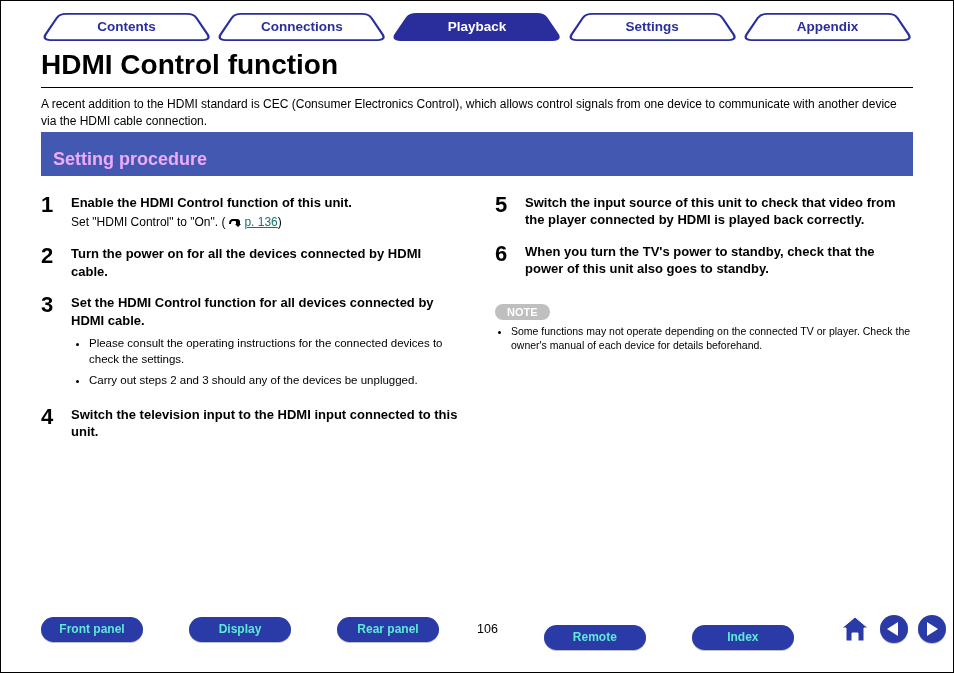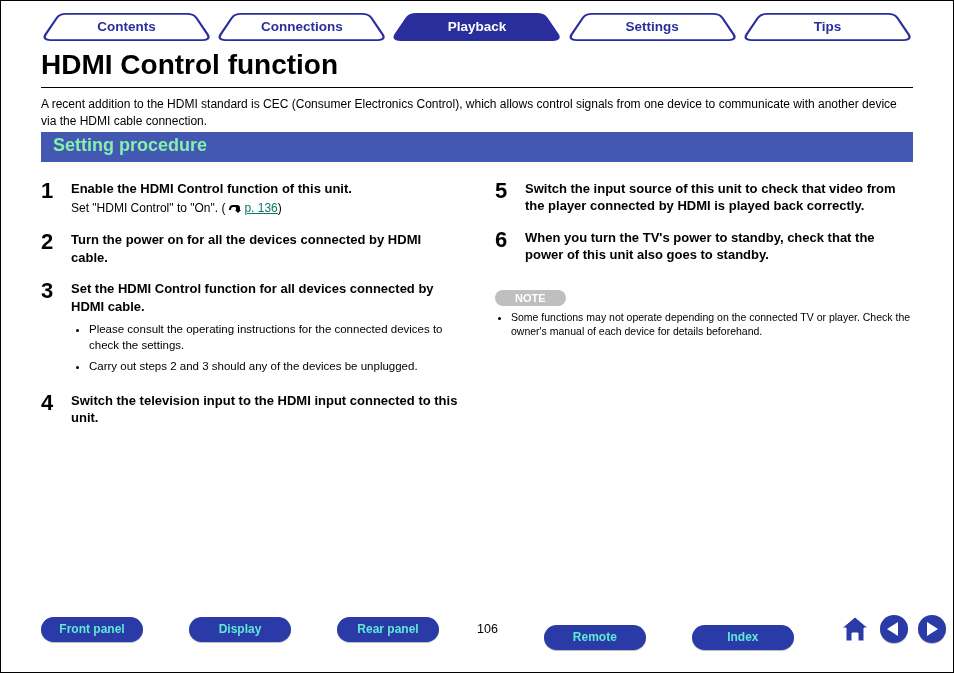--- a/index.html
+++ b/index.html
@@ -29,39 +29,39 @@
   .tab span { position:relative; z-index:1; }
   .tab.active { color:#fff; }
 
   
   .title { font-size:28px; font-weight:bold; color:var(--black); margin:8px 0 6px; }
   .rule { border:0; border-top:1px solid #000; margin:0 0 8px 0; }
   .intro { font-size:12px; line-height:1.4; margin:0 0 2px 0; }
 
   
   .banner {
-    background:var(--blue-banner); color:#86efac; font-size:18px; font-weight:bold;
-    padding:3px 12px 6px; margin-bottom:18px;
+    background:var(--blue-banner); color:#f0abfc; font-size:18px; font-weight:bold;
+    padding:17px 12px 6px; margin-bottom:18px;
   }
 
   
   .cols { display:flex; gap:36px; }
   .col { flex:1; min-width:0; }
   .step { display:flex; gap:12px; margin-bottom:14px; }
   .num { font-size:22px; font-weight:bold; line-height:1; min-width:18px; }
   .step-body { flex:1; }
   .step-head { font-size:13px; font-weight:bold; line-height:1.35; }
   .step-sub  { font-size:12px; margin-top:4px; }
   .step ul { margin:6px 0 0 0; padding-left:18px; }
   .step li { font-size:11.5px; line-height:1.4; margin-bottom:4px; }
   .hand { display:inline-block; vertical-align:-2px; margin:0 2px 0 3px; }
 
   .note-chip {
     display:inline-block; background:var(--grey-chip); color:#fff;
-    font-size:11px; font-weight:bold; padding:2px 20px; border-radius:10px;
+    font-size:11px; font-weight:bold; padding:2px 12px; border-radius:10px;
     margin:12px 0 4px;
   }
   .note-list { margin:0; padding-left:16px; }
   .note-list li { font-size:10.5px; line-height:1.35; }
 
   
   .bottom {
     position:absolute; left:40px; right:40px; bottom:22px;
     display:flex; align-items:center;
   }
@@ -94,21 +94,21 @@
           <path d="M8 29 C4 29 2 27 4 23 L14 5 C16 2 18 1 22 1 L128 1 C132 1 134 2 136 5 L146 23 C148 27 146 29 142 29 Z" fill="#ffffff" stroke="#2a2e9c" stroke-width="2"></path>
         </svg><span>Connections</span></div>
       <div class="tab active"><svg viewBox="0 0 150 30" preserveAspectRatio="none">
           <path d="M8 29 C4 29 2 27 4 23 L14 5 C16 2 18 1 22 1 L128 1 C132 1 134 2 136 5 L146 23 C148 27 146 29 142 29 Z" fill="#2a2e9c" stroke="#2a2e9c" stroke-width="2"></path>
         </svg><span>Playback</span></div>
       <div class="tab"><svg viewBox="0 0 150 30" preserveAspectRatio="none">
           <path d="M8 29 C4 29 2 27 4 23 L14 5 C16 2 18 1 22 1 L128 1 C132 1 134 2 136 5 L146 23 C148 27 146 29 142 29 Z" fill="#ffffff" stroke="#2a2e9c" stroke-width="2"></path>
         </svg><span>Settings</span></div>
       <div class="tab"><svg viewBox="0 0 150 30" preserveAspectRatio="none">
           <path d="M8 29 C4 29 2 27 4 23 L14 5 C16 2 18 1 22 1 L128 1 C132 1 134 2 136 5 L146 23 C148 27 146 29 142 29 Z" fill="#ffffff" stroke="#2a2e9c" stroke-width="2"></path>
-        </svg><span>Tips</span></div>
+        </svg><span>Appendix</span></div>
     </div>
 
   <div class="title">HDMI Control function</div>
   <hr class="rule">
   <p class="intro">A recent addition to the HDMI standard is CEC (Consumer Electronics Control), which allows control signals from one device to communicate with another device via the HDMI cable connection.</p>
 
   <div class="banner">Setting procedure</div>
 
   <div class="cols">
     <div class="col" id="col-left">

